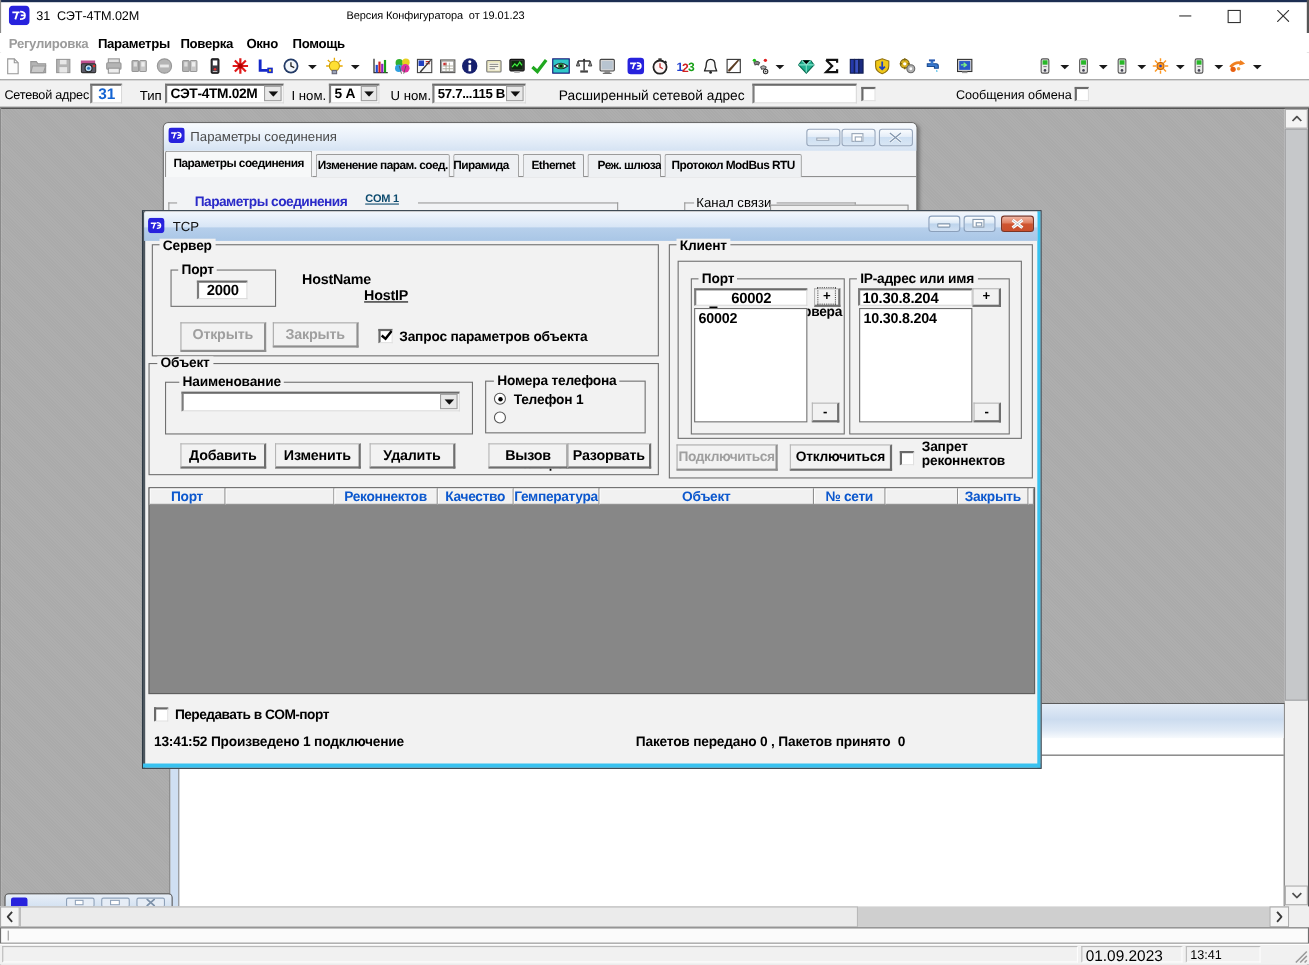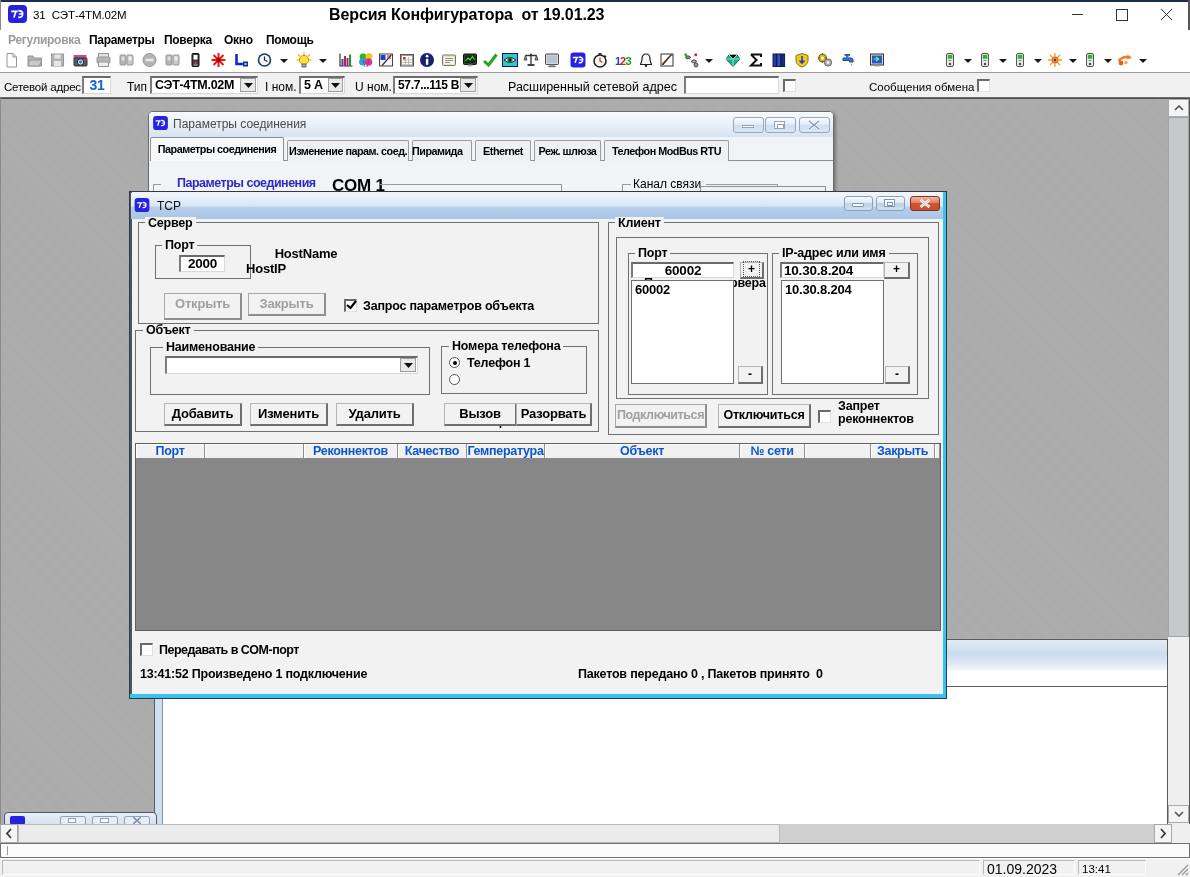--- a/index.html
+++ b/index.html
@@ -31,21 +31,21 @@
 
 <div class="ab" style="left:0;top:0;width:1190px;height:30px;background:#fff;border-top:2px solid #1c2e52;box-sizing:border-box;"></div>
 <div class="ab" style="left:1188px;top:0;width:2px;height:877px;background:#565656;"></div>
 <div class="ab" style="left:0px;top:0;width:1px;height:877px;background:#8a8a8a;"></div>
 <svg class="ab" style="left:8px;top:5px;" width="19" height="18" viewBox="0 0 19 18">
  <rect x="0" y="0" width="19" height="18" rx="4" fill="#2722dd"></rect>
  <path d="M3.2 6.3 H9.8 M7.9 6.3 L5.9 12.6" stroke="#fff" stroke-width="1.7" fill="none"></path>
     <path d="M10.3 5.6 Q14.7 5.6 14.7 9 Q14.7 12.4 10.2 12.4 M10.9 9 H14.2" stroke="#fff" stroke-width="1.6" fill="none"></path>
 </svg>
 <div class="ab" style="left:33px;top:8px;color:#000;font-size:11.5px;line-height:14px;letter-spacing:-0.1px;">31&nbsp; СЭТ-4ТМ.02М</div>
-<div class="ab" style="left:329px;top:8px;color:#000;font-size:16px;line-height:14px;letter-spacing:-0.1px;font-weight:bold;">Версия Конфигуратора&nbsp; от 19.01.23</div>
+<div class="ab" style="left:315px;top:8px;color:#000;font-size:10px;line-height:14px;letter-spacing:-0.1px;">Версия Конфигуратора&nbsp; от 19.01.23</div>
 <div class="ab" style="left:1072px;top:14px;width:11px;height:1px;background:#333;"></div>
 <div class="ab" style="left:1116px;top:9px;width:10px;height:10px;border:1px solid #333;"></div>
 <svg class="ab" style="left:1161px;top:9px;" width="11" height="11">
     <path d="M0 0 L11 11 M11 0 L0 11" stroke="#333" stroke-width="1"></path>
   </svg>
 
 <div class="ab" style="left:0;top:30px;width:1190px;height:18px;background:#fff;"></div>
 <div class="ab b" style="left:8px;top:33px;font-size:12px;color:#9b9b9b;letter-spacing:-0.3px;">Регулировка</div>
 <div class="ab b" style="left:89px;top:33px;font-size:12px;letter-spacing:-0.3px;">Параметры</div>
 <div class="ab b" style="left:164px;top:33px;font-size:12px;letter-spacing:-0.3px;">Поверка</div>
@@ -360,26 +360,26 @@
 <div class="ab" style="left:287px;top:140px;width:122px;height:21px;background:#eef0f3;border:1px solid #9b9b9b;border-bottom:none;border-radius:2px 2px 0 0;box-sizing:border-box;"></div>
 <div class="ab" style="left:412px;top:140px;width:60px;height:21px;background:#eef0f3;border:1px solid #9b9b9b;border-bottom:none;border-radius:2px 2px 0 0;box-sizing:border-box;"></div>
 <div class="ab" style="left:475px;top:140px;width:56px;height:21px;background:#eef0f3;border:1px solid #9b9b9b;border-bottom:none;border-radius:2px 2px 0 0;box-sizing:border-box;"></div>
 <div class="ab" style="left:534px;top:140px;width:67px;height:21px;background:#eef0f3;border:1px solid #9b9b9b;border-bottom:none;border-radius:2px 2px 0 0;box-sizing:border-box;"></div>
 <div class="ab" style="left:604px;top:140px;width:125px;height:21px;background:#eef0f3;border:1px solid #9b9b9b;border-bottom:none;border-radius:2px 2px 0 0;box-sizing:border-box;"></div>
 <div class="ab" style="left:150px;top:137px;width:134px;height:24px;background:#f7f8f9;border:1px solid #8f8f8f;border-bottom:none;border-radius:2px 2px 0 0;box-sizing:border-box;"></div>
 <div class="ab b" style="left:150px;top:143px;width:134px;text-align:center;font-size:10.8px;letter-spacing:-0.5px;white-space:nowrap;overflow:hidden;">Параметры соединения</div>
 <div class="ab b" style="left:287px;top:145px;width:122px;text-align:center;font-size:10.8px;letter-spacing:-0.5px;white-space:nowrap;overflow:hidden;">Изменение парам. соед.</div>
 <div class="ab b" style="left:412px;top:145px;width:60px;font-size:10.8px;letter-spacing:-0.5px;white-space:nowrap;overflow:hidden;">Пирамида</div>
 <div class="ab b" style="left:475px;top:145px;width:56px;text-align:center;font-size:10.8px;letter-spacing:-0.5px;white-space:nowrap;overflow:hidden;">Ethernet</div>
-<div class="ab b" style="left:534px;top:145px;width:67px;text-align:center;font-size:10.8px;letter-spacing:-0.5px;white-space:nowrap;overflow:hidden;">Реж. шлюза</div>
-<div class="ab b" style="left:604px;top:145px;width:125px;text-align:center;font-size:10.8px;letter-spacing:-0.5px;white-space:nowrap;overflow:hidden;">Телефон ModBus RTU</div>
+<div class="ab b" style="left:534px;top:145px;width:67px;text-align:right;font-size:10.8px;letter-spacing:-0.5px;white-space:nowrap;overflow:hidden;">Реж. шлюза</div>
+<div class="ab b" style="left:604px;top:145px;width:125px;text-align:center;font-size:10.8px;letter-spacing:-0.5px;white-space:nowrap;overflow:hidden;">Протокол ModBus RTU</div>
 
 <div class="ab" style="left:153px;top:184px;width:7px;height:8px;border-top:1px solid #9a9a9a;border-left:1px solid #9a9a9a;"></div>
 <div class="ab b" style="left:177px;top:176px;font-size:12.5px;color:#2a2ac8;letter-spacing:-0.5px;">Параметры соединения</div>
-<div class="ab b" style="left:332px;top:176px;font-size:17px;color:#000000;letter-spacing:-0.2px;text-decoration:underline;">COM 1</div>
+<div class="ab b" style="left:332px;top:176px;font-size:10px;color:#0c4a6e;letter-spacing:-0.2px;text-decoration:underline;">COM 1</div>
 <div class="ab" style="left:380px;top:184px;width:181px;height:8px;border-top:1px solid #9a9a9a;border-right:1px solid #9a9a9a;"></div>
 <div class="ab" style="left:622px;top:184px;width:8px;height:8px;border-top:1px solid #9a9a9a;border-left:1px solid #9a9a9a;"></div>
 <div class="hx" style="left:633px;top:177px;font-size:12px;">Канал связи</div>
 <div class="ab" style="left:706px;top:184px;width:71px;height:8px;border-top:1px solid #9a9a9a;border-right:1px solid #9a9a9a;"></div>
 <div class="ab" style="left:700px;top:186px;width:126px;height:6px;background:#f0f0f0;border:1px solid #909090;box-sizing:border-box;"></div>
 
 <div class="ab" style="left:4px;top:812px;width:153px;height:14px;border:1px solid #5a5a5a;border-radius:4px 4px 0 0;background:linear-gradient(180deg,#e8eff8,#d3e1f1);box-sizing:border-box;"></div>
 <div class="ab" style="left:10px;top:816px;width:15px;height:9px;background:#2722dd;border-radius:2px;"></div>
 <div class="ab" style="left:60px;top:816px;width:26px;height:9px;background:#e6edf6;border:1px solid #8fa2ba;border-radius:2px;box-sizing:border-box;"></div>
 <div class="ab" style="left:68px;top:818px;width:8px;height:5px;background:#fff;border:1px solid #8fa2ba;box-sizing:border-box;"></div>
@@ -409,21 +409,21 @@
     <path d="M1.5 1 L10.5 8 M10.5 1 L1.5 8" stroke="#fff" stroke-width="2.8"></path>
     <path d="M1.5 1 L10.5 8 M10.5 1 L1.5 8" stroke="#5a6a7a" stroke-width="0.8" opacity="0.45"></path>
   </svg>
 
 <div class="grp" style="left:138px;top:222px;width:459px;height:100px;"></div>
 <div class="glab" style="left:145px;top:217px;">Сервер</div>
 <div class="grp" style="left:155px;top:245px;width:94px;height:32px;"></div>
 <div class="glab" style="left:162px;top:239px;">Порт</div>
 <div class="edit" style="left:179px;top:255px;width:46px;height:17px;text-align:center;line-height:14px;">2000</div>
 <div class="ab b" style="left:246px;top:246px;width:120px;text-align:center;font-size:13px;letter-spacing:-0.2px;">HostName</div>
-<div class="ab b" style="left:246px;top:261px;width:125px;text-align:left;font-size:13px;letter-spacing:-0.2px;">HostIP</div>
+<div class="ab b" style="left:246px;top:261px;width:125px;text-align:right;font-size:13px;letter-spacing:-0.2px;text-decoration:underline;">HostIP</div>
 <div class="btn dis" style="left:164px;top:293px;width:78px;height:27px;line-height:20px;">Открыть</div>
 <div class="btn dis" style="left:248px;top:293px;width:78px;height:23px;line-height:20px;">Закрыть</div>
 <div class="cb" style="left:344px;top:299px;"></div>
 <svg class="ab" style="left:346px;top:300px;" width="11" height="10">
     <path d="M1 5 L4.5 8 L10 1" stroke="#000" stroke-width="2.2" fill="none"></path>
   </svg>
 <div class="ab b" style="left:363px;top:299px;font-size:12.5px;letter-spacing:-0.2px;">Запрос параметров объекта</div>
 
 <div class="grp" style="left:135px;top:330px;width:462px;height:100px;"></div>
 <div class="glab" style="left:143px;top:324px;">Объект</div>

